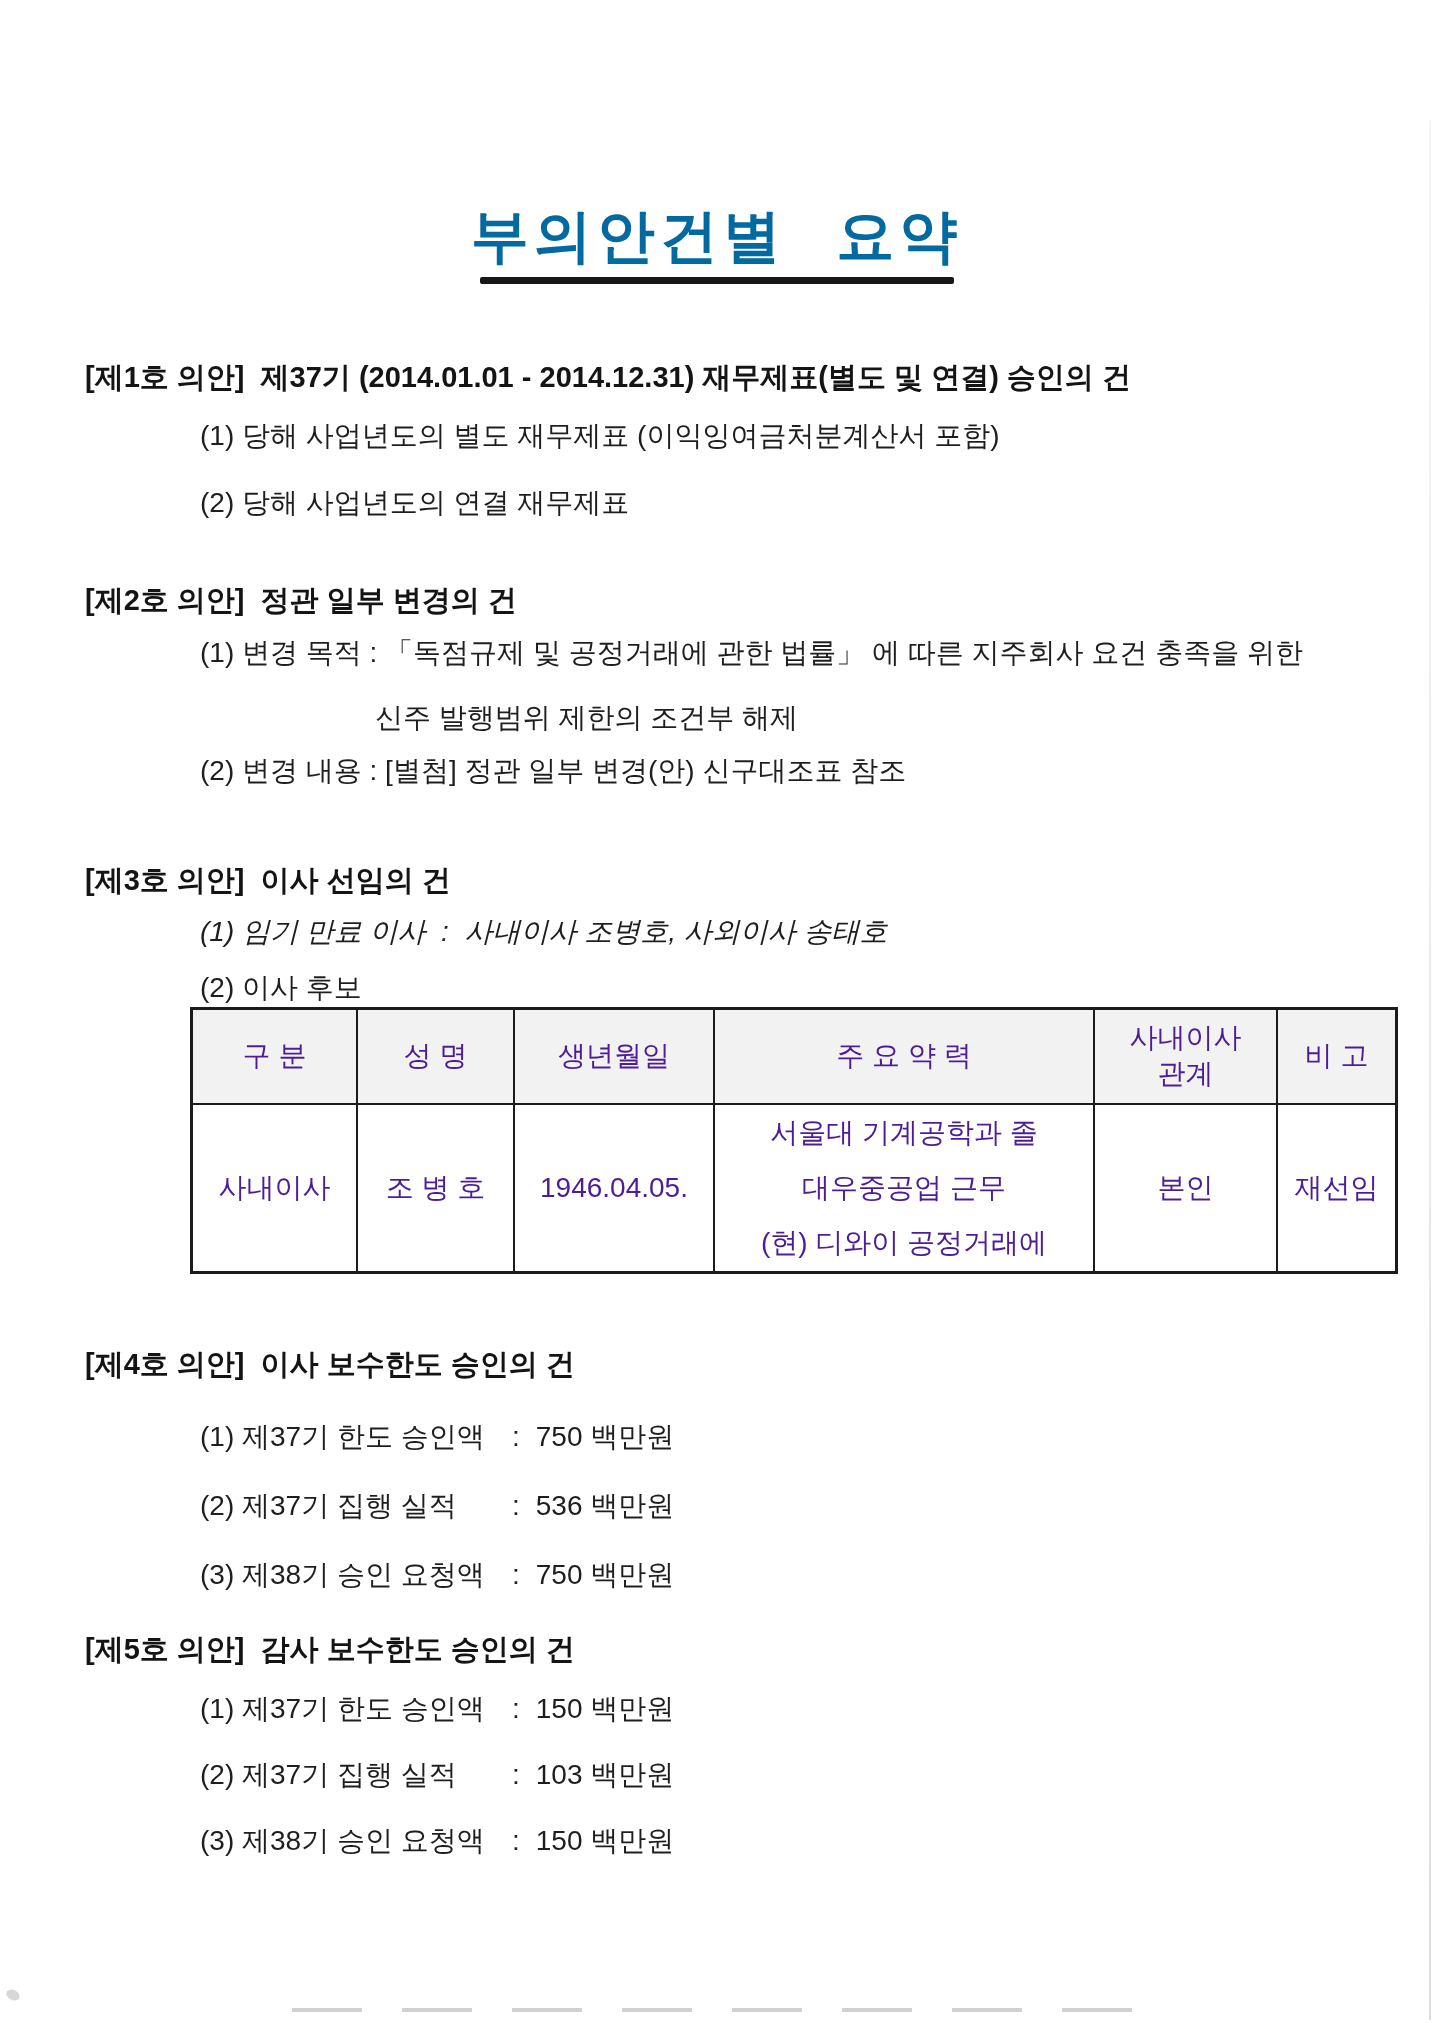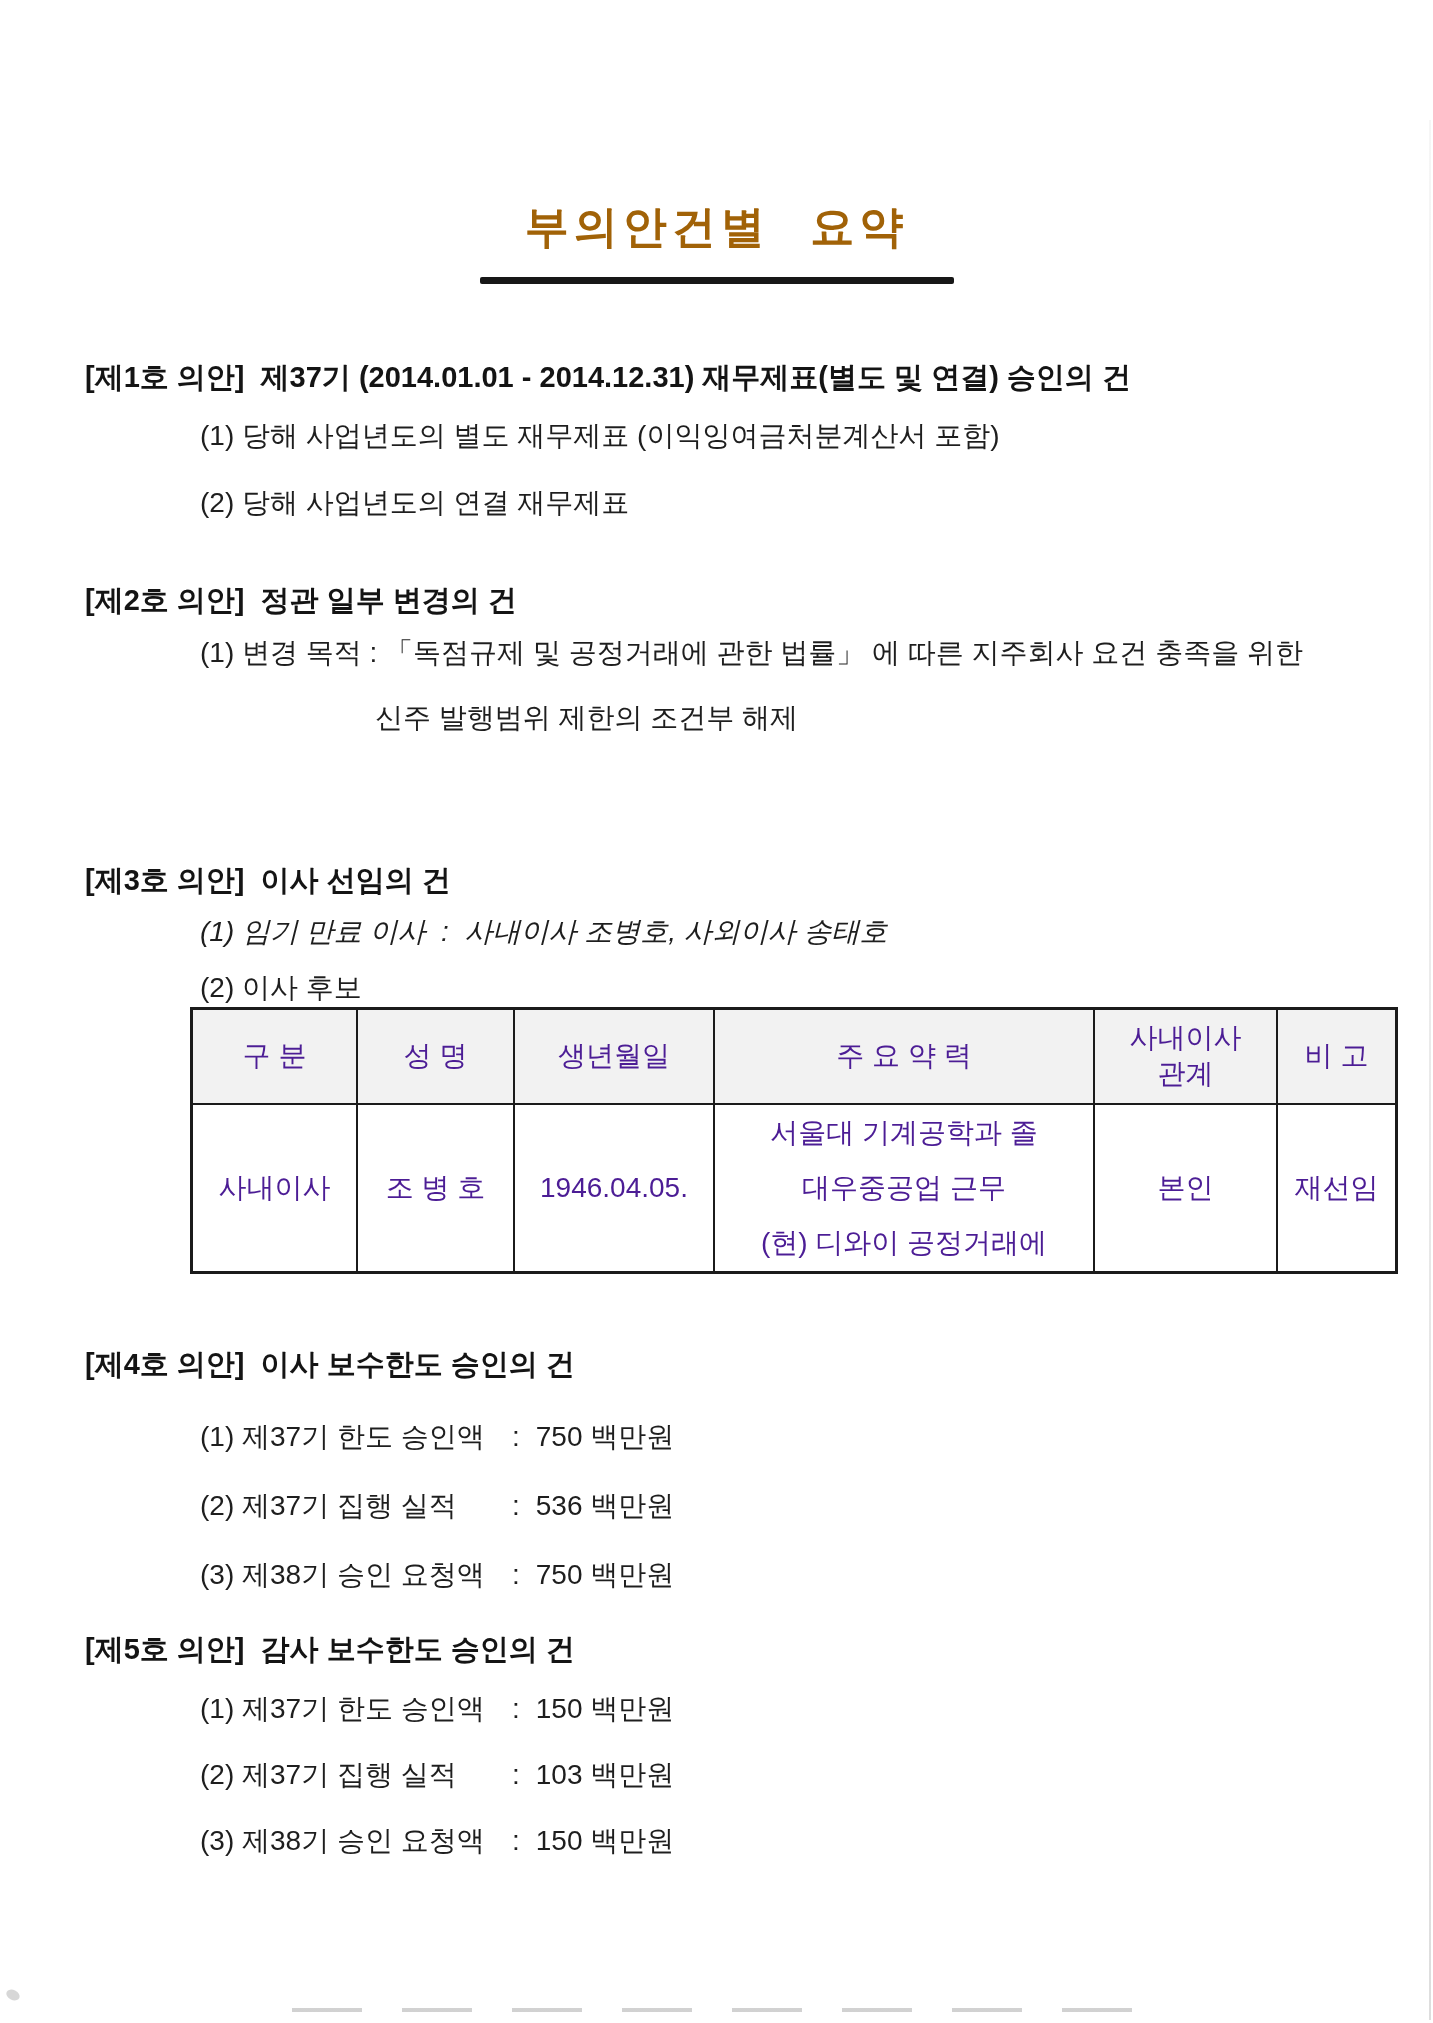--- a/index.html
+++ b/index.html
@@ -9,24 +9,24 @@
     margin:0 auto;
     background:#ffffff;
     font-family:"Liberation Sans", sans-serif;
     color:#1c1c1c;
     overflow:hidden;
   }
   .doc-title {
     position:absolute; top:198px; left:0; width:100%;
     text-align:center;
     font-family:"DejaVu Serif", serif;
-    font-weight:700; font-size:44px;
+    font-weight:700; font-size:58px;
     letter-spacing:5px;
     white-space:pre;
-    color:#a16207;
+    color:#0369a1;
   }
   .title-underline {
     position:absolute; top:277px; left:480px;
     width:474px; height:7px;
     background:#171717;
     border-radius:2px;
   }
   .line {
     position:absolute;
     font-size:28px; line-height:38px;
@@ -84,20 +84,21 @@
   <div class="doc-title">부의안건별  요약</div>
   <div class="title-underline"></div>
 
   <div class="line heading" style="top:358px; left:85px;">[제1호 의안]  제37기 (2014.01.01 - 2014.12.31) 재무제표(별도 및 연결) 승인의 건</div>
   <div class="line" style="top:417px; left:200px;">(1) 당해 사업년도의 별도 재무제표 (이익잉여금처분계산서 포함)</div>
   <div class="line" style="top:484px; left:200px;">(2) 당해 사업년도의 연결 재무제표</div>
 
   <div class="line heading" style="top:581px; left:85px;">[제2호 의안]  정관 일부 변경의 건</div>
   <div class="line" style="top:634px; left:200px;">(1) 변경 목적 : 「독점규제 및 공정거래에 관한 법률」 에 따른 지주회사 요건 충족을 위한</div>
   <div class="line" style="top:699px; left:375px;">신주 발행범위 제한의 조건부 해제</div>
+  <div class="line" style="top:752px; left:200px;">(2) 변경 내용 : [별첨] 정관 일부 변경(안) 신구대조표 참조</div>
 
   <div class="line heading" style="top:861px; left:85px;">[제3호 의안]  이사 선임의 건</div>
   <div class="line" style="top:913px; left:200px;font-style:italic;">(1) 임기 만료 이사  :  사내이사 조병호, 사외이사 송태호</div>
   <div class="line" style="top:969px; left:200px;">(2) 이사 후보</div>
 
   <div class="tbl-wrap">
     <table class="agenda-table">
       <thead>
         <tr>
           <th class="c1 hdr-cell">구 분</th>

